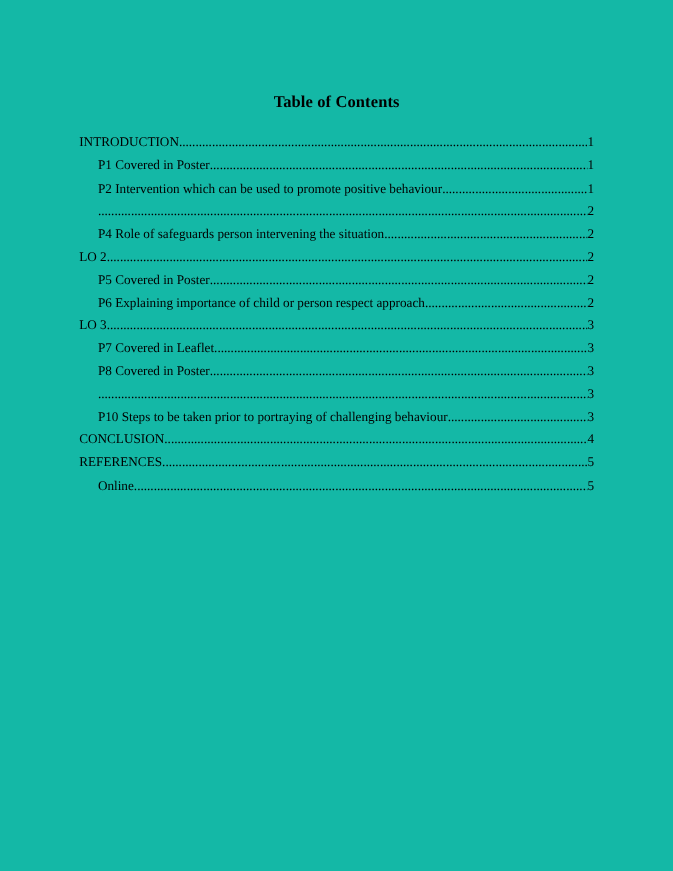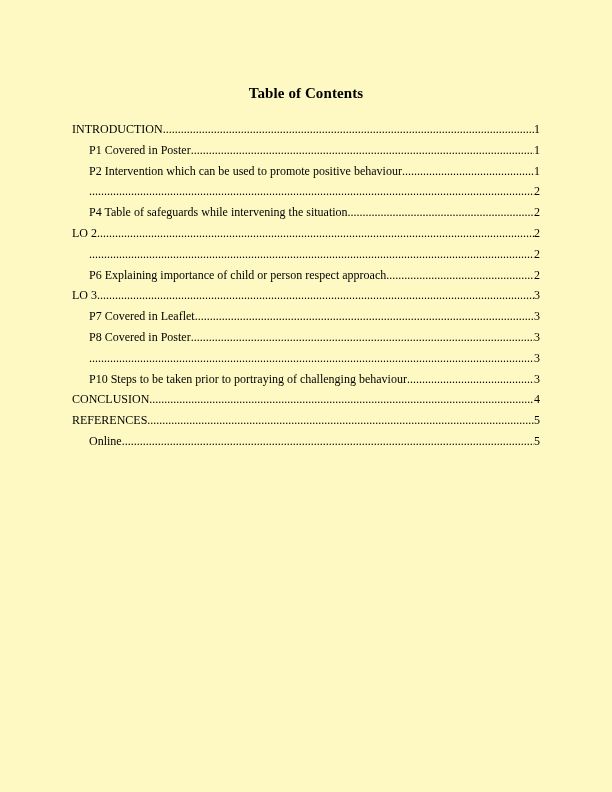--- a/index.html
+++ b/index.html
@@ -5,21 +5,21 @@
   * { box-sizing: border-box; }
   html, body { margin: 0; padding: 0; }
   body {
     background: #ffffff;
     color: #000000;
     font-family: "Liberation Serif", serif;
   }
   .page {
     width: 612px;
     height: 792px;
-    background: #fef9c3;
+    background: #14b8a6;
     padding: 85px 72px 0 72px;
     position: relative;
     overflow: hidden;
   }
   .toc-title {
     font-size: 15px;
     font-weight: bold;
     text-align: center;
     margin: 0 0 17px 0;
     letter-spacing: 0.1px;
@@ -70,32 +70,33 @@
       <span class="toc-dots"></span>
       <span class="toc-page">1</span>
     </div>
 
     <div class="toc-row indent">
       <span class="toc-dots"></span>
       <span class="toc-page">2</span>
     </div>
 
     <div class="toc-row indent">
-      <span class="toc-label">P4 Table of safeguards while intervening the situation</span>
+      <span class="toc-label">P4 Role of safeguards person intervening the situation</span>
       <span class="toc-dots"></span>
       <span class="toc-page">2</span>
     </div>
 
     <div class="toc-row">
       <span class="toc-label">LO 2</span>
       <span class="toc-dots"></span>
       <span class="toc-page">2</span>
     </div>
 
     <div class="toc-row indent">
+      <span class="toc-label">P5 Covered in Poster</span>
       <span class="toc-dots"></span>
       <span class="toc-page">2</span>
     </div>
 
     <div class="toc-row indent">
       <span class="toc-label">P6 Explaining importance of child or person respect approach</span>
       <span class="toc-dots"></span>
       <span class="toc-page">2</span>
     </div>
 

